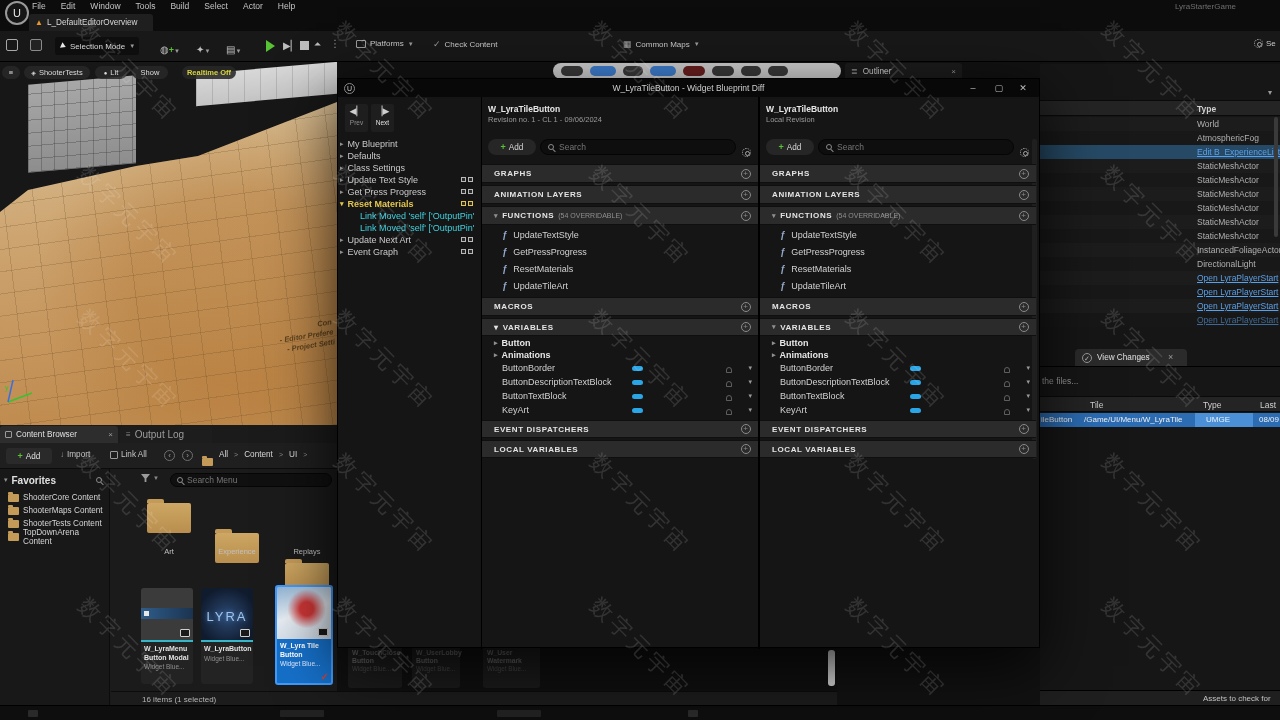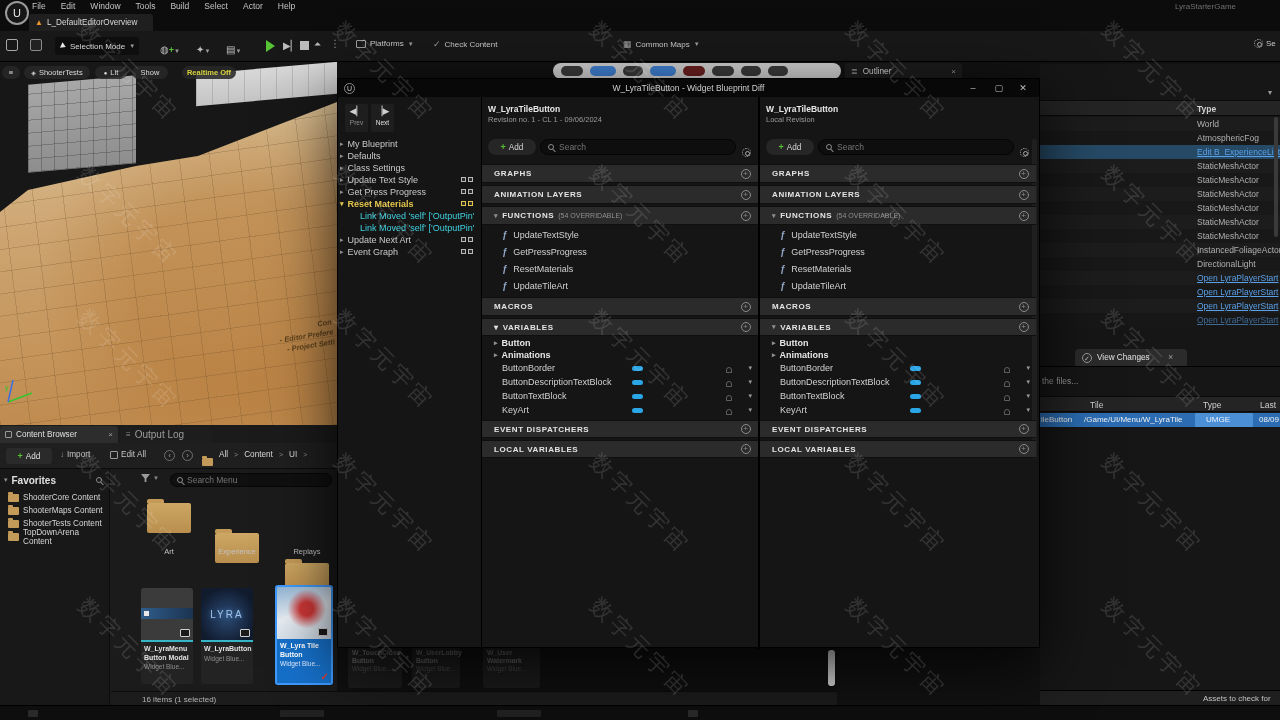--- a/index.html
+++ b/index.html
@@ -272,21 +272,21 @@
     <div class="a" style="left:6px;top:5px;width:46px;height:16px;background:#2a2a2a;border-radius:3px;display:flex;align-items:center;justify-content:center;gap:3px">
       <span style="color:#57c234;font-weight:bold;font-size:9px">+</span>
       <span style="font-size:8.2px;color:#e0e0e0">Add</span>
     </div>
     <div class="a" style="left:60px;top:7px;display:flex;align-items:center;gap:3px">
       <span style="color:#9a9a9a;font-size:8px">↓</span>
       <span style="font-size:8.2px;color:#c4c4c4">Import</span>
     </div>
     <div class="a" style="left:110px;top:7px;display:flex;align-items:center;gap:3px">
       <span style="display:inline-block;width:8px;height:8px;border:1px solid #9a9a9a;border-radius:1px"></span>
-      <span style="font-size:8.2px;color:#c4c4c4">Edit All</span>
+      <span style="font-size:8.2px;color:#c4c4c4">Link All</span>
     </div>
     <div class="a circ" style="left:164px;top:7px">‹</div>
     <div class="a circ" style="left:182px;top:7px">›</div>
     <span class="a fsm" style="left:202px;top:9px"></span>
     <div class="a" style="left:219px;top:7px;display:flex;gap:6px;align-items:center">
       <span style="font-size:8.2px;color:#d8d8d8">All</span>
       <span style="font-size:7px;color:#8a8a8a">&gt;</span>
       <span style="font-size:8.2px;color:#d8d8d8">Content</span>
       <span style="font-size:7px;color:#8a8a8a">&gt;</span>
       <span style="font-size:8.2px;color:#d8d8d8">UI</span>
@@ -345,21 +345,21 @@
       <div style="position:absolute;left:0;top:20px;width:100%;height:11px;background:linear-gradient(90deg,#2f5d8a,#1b3350)"></div>
       <div style="position:absolute;left:3px;top:23px;width:5px;height:5px;background:#e8e8e8"></div>
       <div class="wicon" style="bottom:3px"></div>
     </div>
     <div style="height:2px;background:#35b6c9"></div>
     <div class="clbl"><span>W_LyraMenu</span><br><span>Button Modal</span></div>
     <div class="ctyp">Widget Blue...</div>
   </div>
   <div class="card" style="left:201px;top:163px;width:52px;height:96px">
     <div style="width:100%;height:52px;background:radial-gradient(circle at 50% 55%, #2c4a74 0%, #101b2e 75%);position:relative">
-      <span style="position:absolute;left:0;top:21px;width:100%;text-align:center;font-size:10px;letter-spacing:2px;color:#9fc3e8;text-shadow:0 0 4px #4f86c6">LYRA</span>
+      <span style="position:absolute;left:0;top:21px;width:100%;text-align:center;font-size:13px;letter-spacing:2px;color:#9fc3e8;text-shadow:0 0 4px #4f86c6">LYRA</span>
       <div class="wicon" style="bottom:3px"></div>
     </div>
     <div style="height:2px;background:#35b6c9"></div>
     <div class="clbl"><span>W_LyraButton</span><br><span></span></div>
     <div class="ctyp">Widget Blue...</div>
   </div>
   <div class="card" style="left:275px;top:160px;width:58px;height:100px;border:2px solid #3f9bff;background:#1670c9">
     <div style="width:100%;height:52px;position:relative;background:
          radial-gradient(ellipse at 55% 42%, rgba(205,45,45,.95) 0 16%, rgba(205,45,45,0) 46%),
          linear-gradient(160deg,#8fb4d6 0%,#e8eef4 48%,#c9d4e0 100%)">

